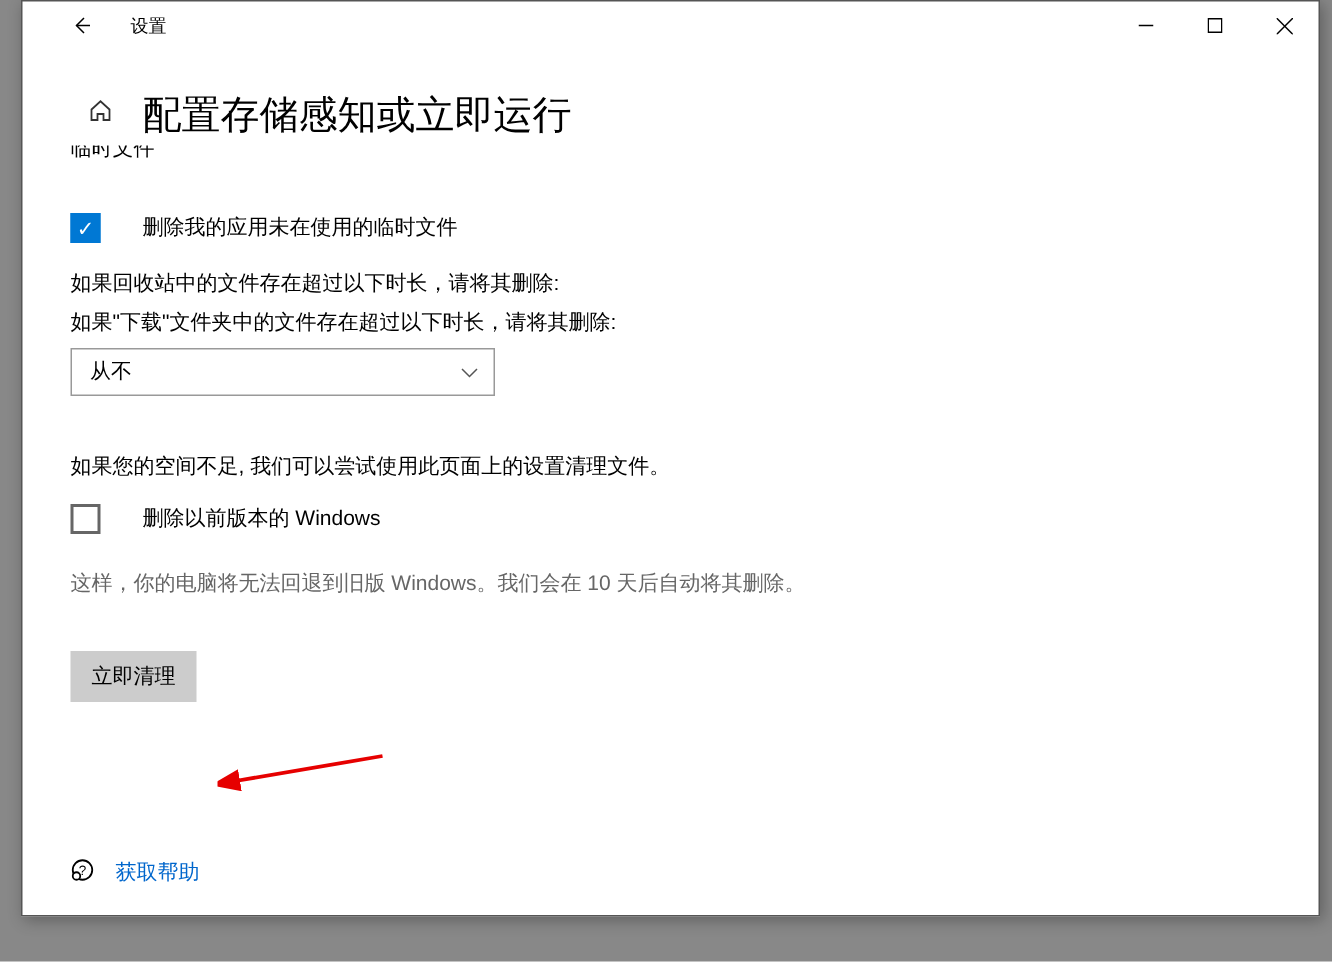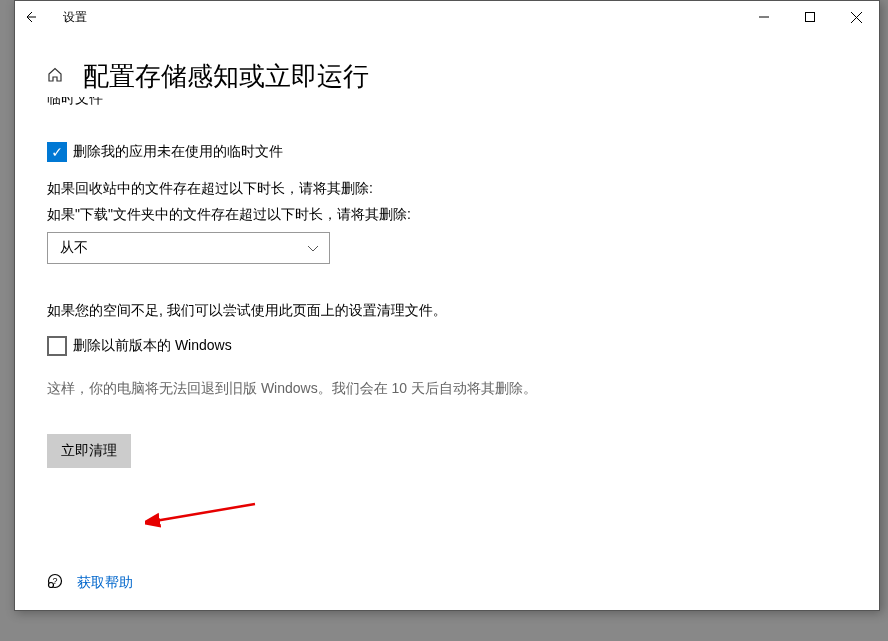--- a/index.html
+++ b/index.html
@@ -18,21 +18,21 @@
       top: 0;
       width: 866px;
       height: 611px;
       border: 1px solid #555;
       box-shadow: 2px 2px 10px rgba(0,0,0,0.3);
     }
     .titlebar {
       height: 32px;
       display: flex;
       align-items: center;
-      padding-left: 0;
+      padding-left: 24px;
     }
     .back-btn {
       width: 30px;
       height: 30px;
       display: flex;
       align-items: center;
       justify-content: center;
       cursor: pointer;
       font-size: 14px;
     }
@@ -51,23 +51,24 @@
       display: flex;
       align-items: center;
       justify-content: center;
       cursor: pointer;
       font-size: 11px;
     }
     .win-btn svg { display: block; }
     .header-row {
       display: flex;
       align-items: center;
-      padding-left: 32px;
+      padding-left: 44px;
       padding-top: 26px;
       gap: 20px;
+      font-family: Liberation Mono, monospace;
     }
     .home-icon {
       font-size: 16px;
       color: #333;
       cursor: pointer;
     }
     .page-title {
       font-size: 26px;
       font-weight: 400;
       color: #000;
@@ -84,21 +85,21 @@
       align-items: flex-end;
     }
     .content {
       padding-left: 32px;
       padding-right: 40px;
       padding-top: 34px;
     }
     .checkbox-row {
       display: flex;
       align-items: center;
-      gap: 6px;
+      gap: 28px;
       margin-bottom: 18px;
     }
     .checkbox {
       width: 20px;
       height: 20px;
       border: 2px solid #666;
       display: flex;
       align-items: center;
       justify-content: center;
       flex-shrink: 0;

